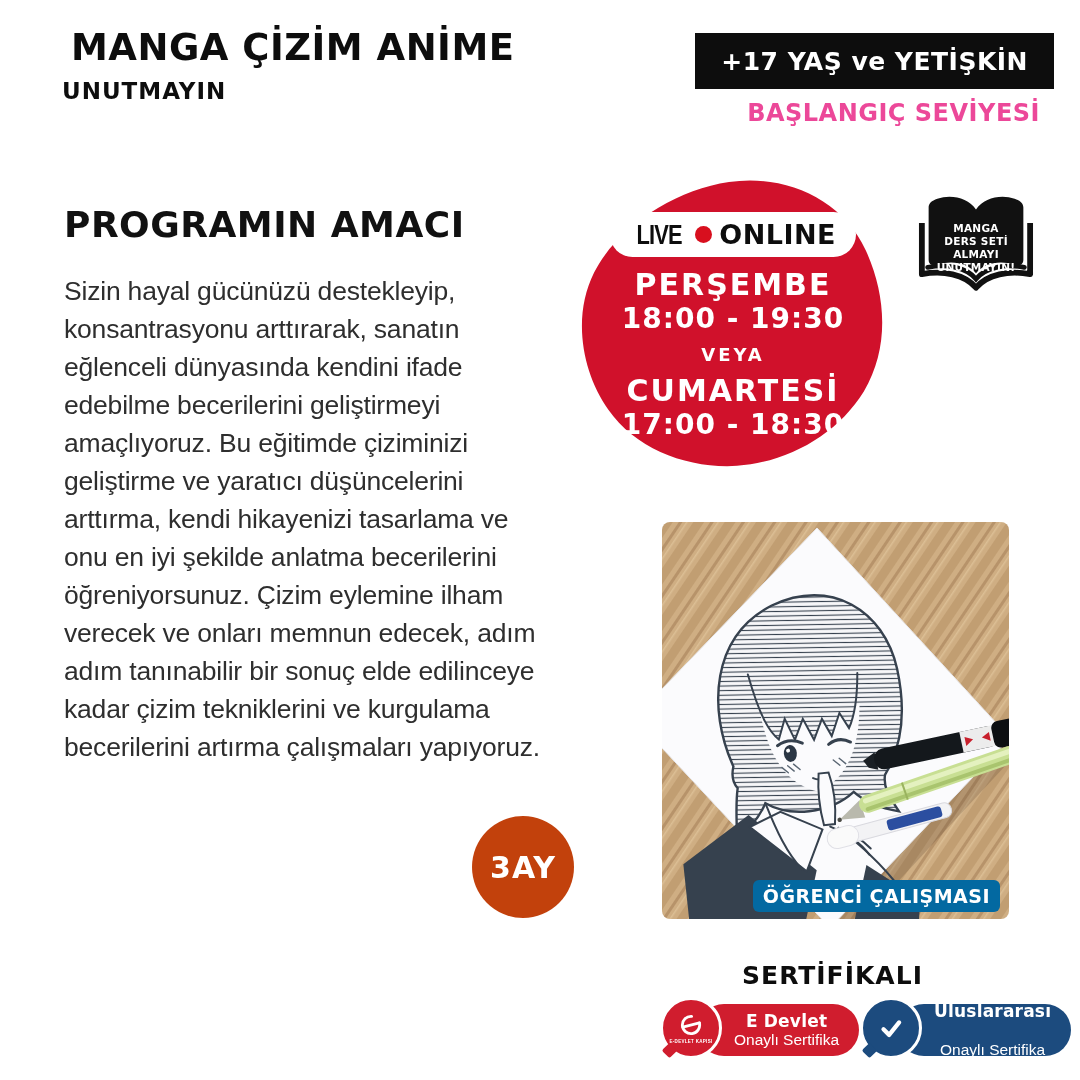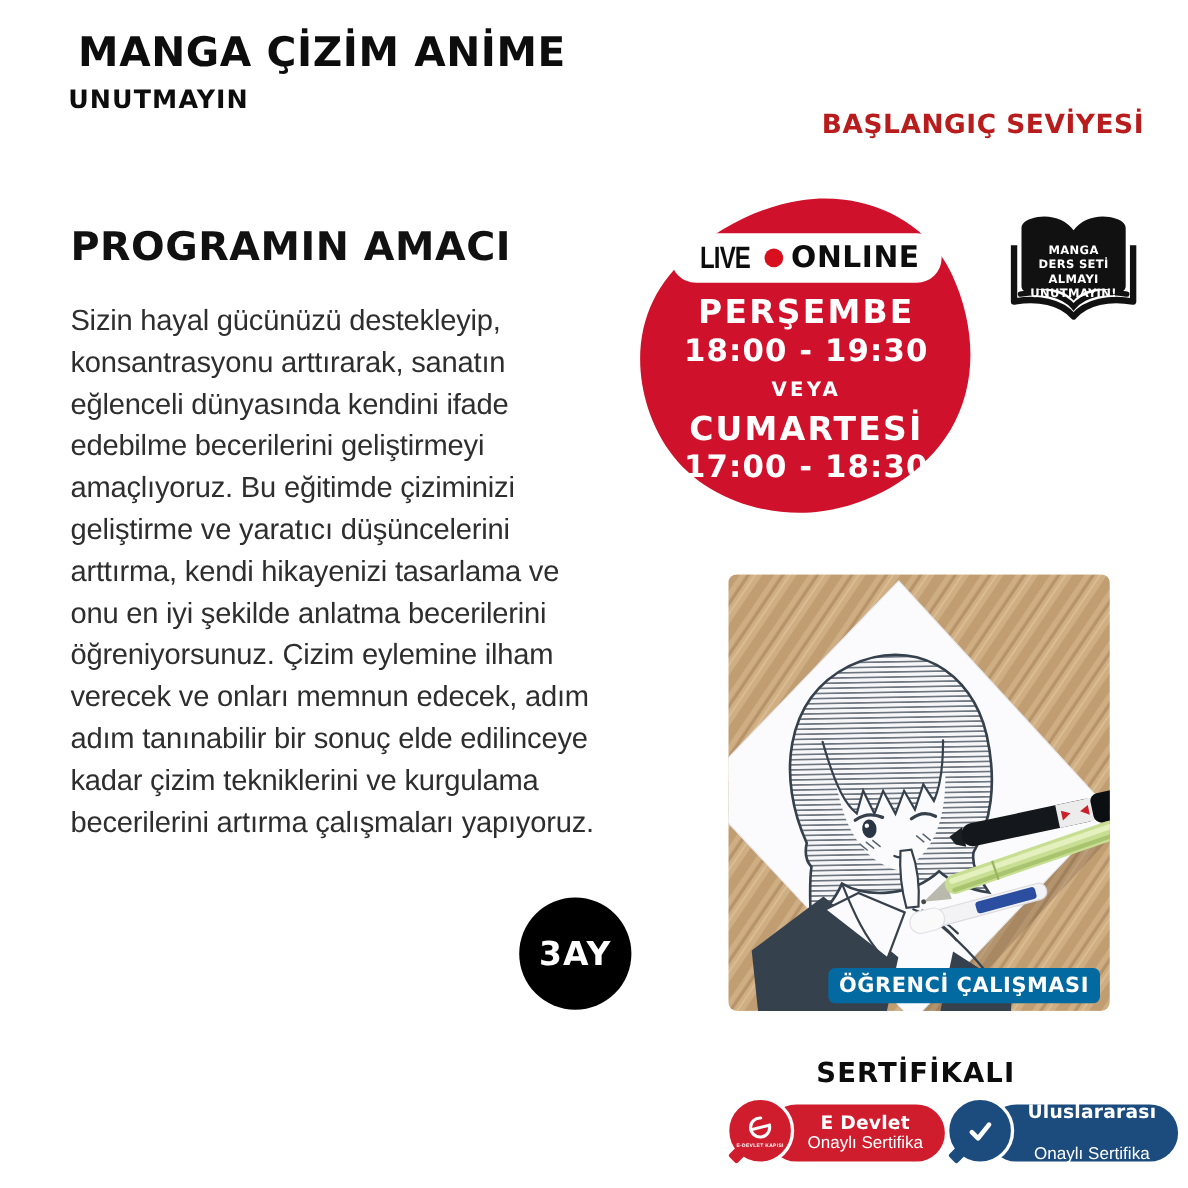--- a/index.html
+++ b/index.html
@@ -5,21 +5,21 @@
   html,body{margin:0;padding:0;background:#e8e8e8;}
   .canvas{position:relative;width:1080px;height:1080px;background:#ffffff;overflow:hidden;
           font-family:"Liberation Sans",sans-serif;margin:0 auto;}
   .disp{font-family:"DejaVu Sans",sans-serif;font-weight:bold;}
 
   
   .title{position:absolute;left:71px;top:26px;font-size:37px;letter-spacing:.5px;color:#0d0d0d;line-height:44px;}
   .subtitle{position:absolute;left:62px;top:78px;font-size:23px;letter-spacing:1px;color:#0d0d0d;}
   .age-badge{position:absolute;right:26px;top:33px;height:56px;background:#0d0d0d;color:#fff;
              display:flex;align-items:center;padding:0 26px;font-size:25px;letter-spacing:.5px;}
-  .level{position:absolute;right:40px;top:99px;font-size:24px;letter-spacing:.5px;color:#b91c1c;}
+  .level{position:absolute;right:40px;top:99px;font-size:24px;letter-spacing:.5px;color:#ec4899;}
 
   
   .prog-heading{position:absolute;left:64px;top:204px;font-size:36px;letter-spacing:.5px;color:#111;}
   .prog-body{position:absolute;left:64px;top:272px;width:492px;font-size:26.5px;line-height:38px;
              color:#2e2e2e;letter-spacing:-0.2px;}
 
   
   .blob-wrap{position:absolute;left:578px;top:176px;width:310px;height:294px;}
   .blob-wrap svg.blob-bg{position:absolute;inset:0;}
   .blob-content{position:absolute;inset:0;display:flex;flex-direction:column;align-items:center;
@@ -40,21 +40,21 @@
   .book-text{position:absolute;left:0;top:30px;width:100%;text-align:center;color:#fff;
              font-size:10.5px;line-height:13px;letter-spacing:.3px;}
 
   
   .photo{position:absolute;left:662px;top:522px;width:347px;height:397px;border-radius:8px;overflow:hidden;}
   .photo-caption{position:absolute;right:9px;bottom:7px;background:#0369a1;color:#fff;border-radius:6px;
                  padding:5px 10px;font-size:19px;letter-spacing:.5px;}
 
   
   .duration{position:absolute;left:472px;top:816px;width:102px;height:102px;border-radius:50%;
-            background:#000000;color:#fff;display:flex;align-items:center;justify-content:center;
+            background:#c2410c;color:#fff;display:flex;align-items:center;justify-content:center;
             font-size:30px;letter-spacing:1px;}
 
   
   .cert-heading{position:absolute;left:660px;top:961px;width:345px;text-align:center;font-size:25px;
                 letter-spacing:1px;color:#0d0d0d;}
   .cert-badge{position:absolute;display:flex;align-items:center;height:62px;}
   .cert-badge.red{left:660px;top:997px;}
   .cert-badge.blue{left:860px;top:997px;}
   .cert-circle{width:62px;height:62px;border-radius:50%;box-sizing:border-box;border:3px solid #fff;
                z-index:2;display:flex;flex-direction:column;align-items:center;justify-content:center;
@@ -73,20 +73,21 @@
   .cert-line2{font-size:15.5px;line-height:18px;font-weight:400;font-family:"Liberation Sans",sans-serif;}
   .circle-caption{color:#fff;font-size:4.5px;letter-spacing:.3px;margin-top:1px;font-weight:bold;}
 </style>
 </head>
 <body>
 
 <div class="canvas">
 
   <div class="title disp">MANGA ÇİZİM ANİME</div>
   <div class="subtitle disp">UNUTMAYIN</div>
+  <div class="age-badge disp">+17 YAŞ ve YETİŞKİN</div>
   <div class="level disp">BAŞLANGIÇ SEVİYESİ</div>
 
   <div class="prog-heading disp">PROGRAMIN AMACI</div>
   <div class="prog-body">Sizin hayal gücünüzü destekleyip, konsantrasyonu arttırarak, sanatın eğlenceli dünyasında kendini ifade edebilme becerilerini geliştirmeyi amaçlıyoruz. Bu eğitimde çiziminizi geliştirme ve yaratıcı düşüncelerini arttırma, kendi hikayenizi tasarlama ve onu en iyi şekilde anlatma becerilerini öğreniyorsunuz. Çizim eylemine ilham verecek ve onları memnun edecek, adım adım tanınabilir bir sonuç elde edilinceye kadar çizim tekniklerini ve kurgulama becerilerini artırma çalışmaları yapıyoruz.</div>
 
   <div class="blob-wrap">
     <svg class="blob-bg" viewBox="0 0 308 292">
       <path d="M150 6 C 205 -2, 262 22, 286 74 C 306 118, 310 170, 284 214 C 258 256, 210 284, 158 288 C 110 291, 58 272, 30 232 C 4 195, -6 140, 16 96 C 38 52, 95 14, 150 6 Z" fill="#d0112b"></path>
     </svg>
     <div class="blob-content">

